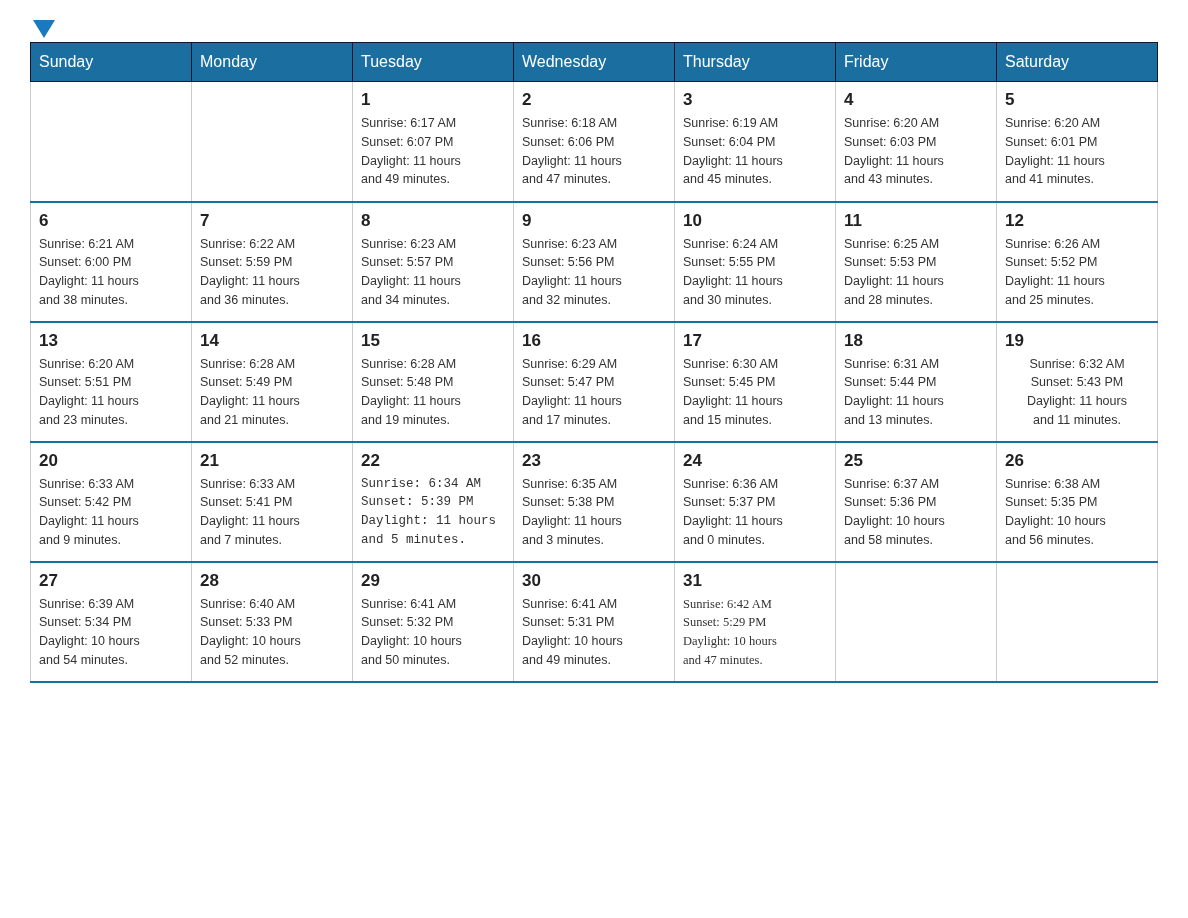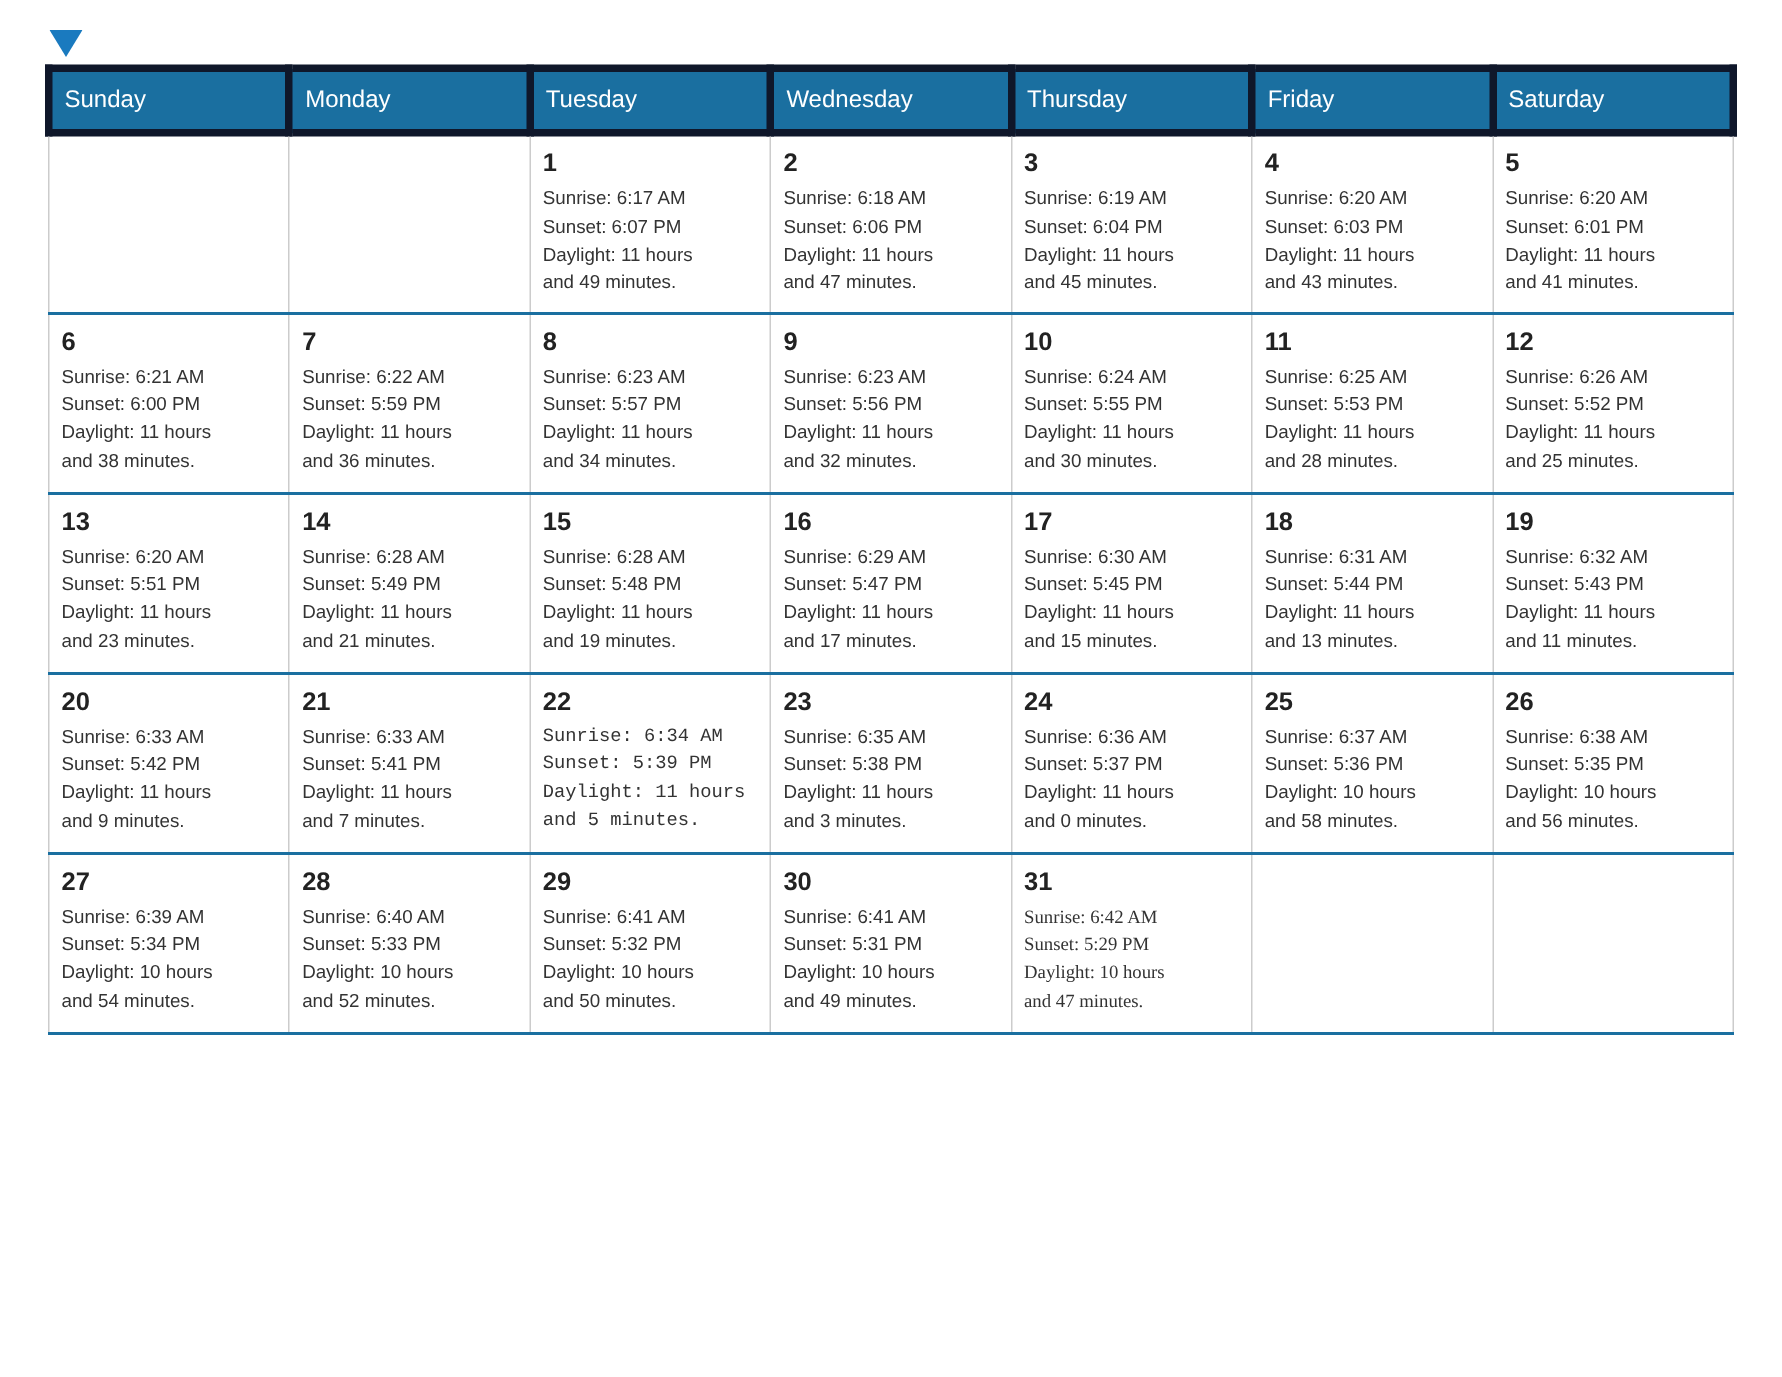--- a/index.html
+++ b/index.html
@@ -45,21 +45,21 @@
       border-collapse: collapse;
       margin-top: 8px;
     }
     thead tr th {
       background-color: #1a6fa0;
       color: #fff;
       padding: 10px 8px;
       font-size: 16px;
       font-weight: normal;
       text-align: left;
-      border: 5px solid #0f172a;
+      border: 1px solid #0f172a;
     }
     tbody tr td {
       vertical-align: top;
       padding: 8px;
       border: 1px solid #ccc;
       width: 14.28%;
       font-size: 13px;
       color: #333;
       min-height: 110px;
       height: 120px;
@@ -259,21 +259,21 @@
         </td>
         <td>
           <span class="day-num">18</span>
           <div class="day-info" style="white-space: pre-line;">Sunrise: 6:31 AM
 Sunset: 5:44 PM
 Daylight: 11 hours
 and 13 minutes.</div>
         </td>
         <td>
           <span class="day-num">19</span>
-          <div class="day-info" style="white-space: pre-line;">Sunrise: 6:32 AM
+          <div class="day-info" style="white-space: pre-line; text-align: center;">Sunrise: 6:32 AM
 Sunset: 5:43 PM
 Daylight: 11 hours
 and 11 minutes.</div>
         </td>
       </tr>
       <tr>
         <td>
           <span class="day-num">20</span>
           <div class="day-info" style="white-space: pre-line;">Sunrise: 6:33 AM
 Sunset: 5:42 PM

